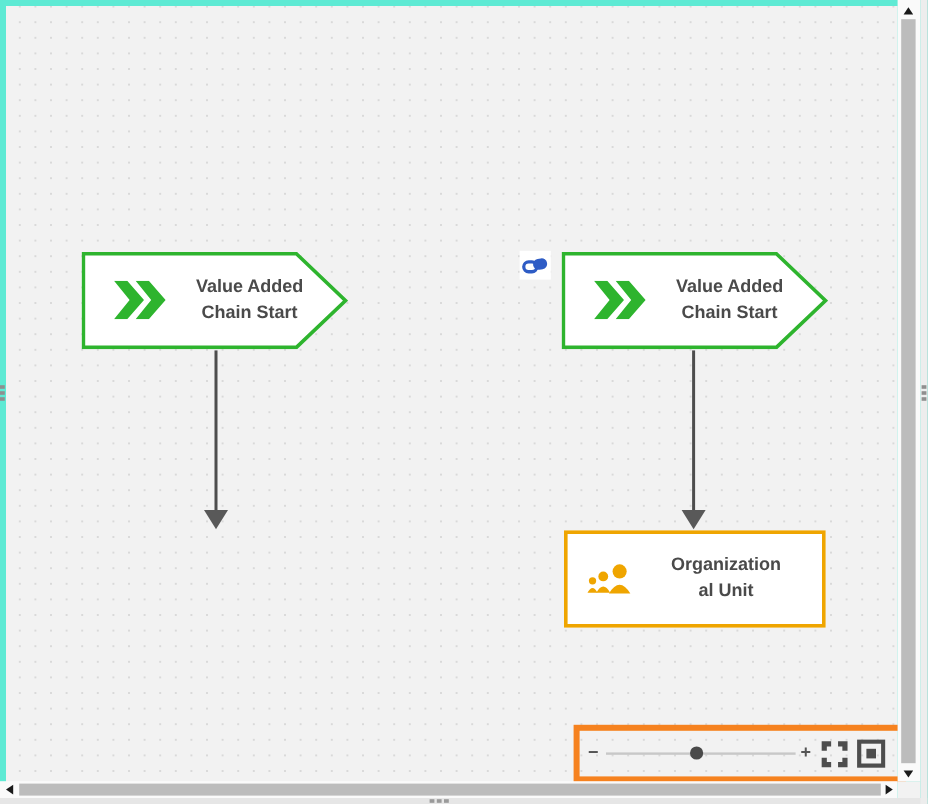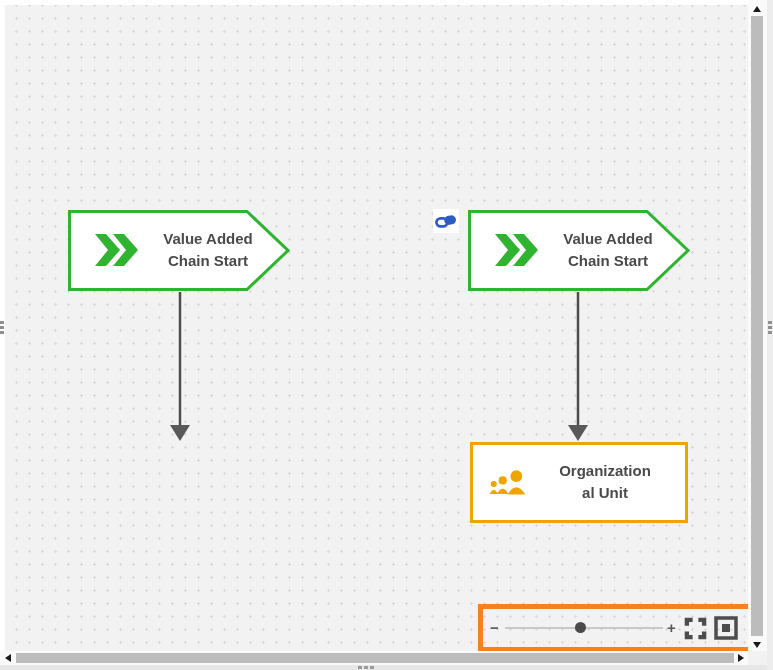--- a/index.html
+++ b/index.html
@@ -1,16 +1,16 @@
 <!DOCTYPE html>
 <html><head>
 <meta charset="utf-8">
 <style>
   html,body{margin:0;padding:0;background:#d6d6d6;font-family:"Liberation Sans",sans-serif;}
-  #stage{position:relative;width:773px;height:670px;background:#ffffff;overflow:hidden;}
+  #stage{position:relative;width:773px;height:670px;background:#5eead4;overflow:hidden;}
 
   
   #canvas{position:absolute;left:5px;top:5px;width:743px;height:647px;background:#f2f2f2;
     background-image:radial-gradient(circle,#d9d9d9 1.15px,transparent 1.15px);
     background-size:13px 13px;background-position:5px 7px;}
 
   
   .node{position:absolute;}
   .node svg.shape{position:absolute;left:0;top:0;}
   .node-label{position:absolute;white-space:pre-line;font-weight:bold;color:#4a4a4a;

